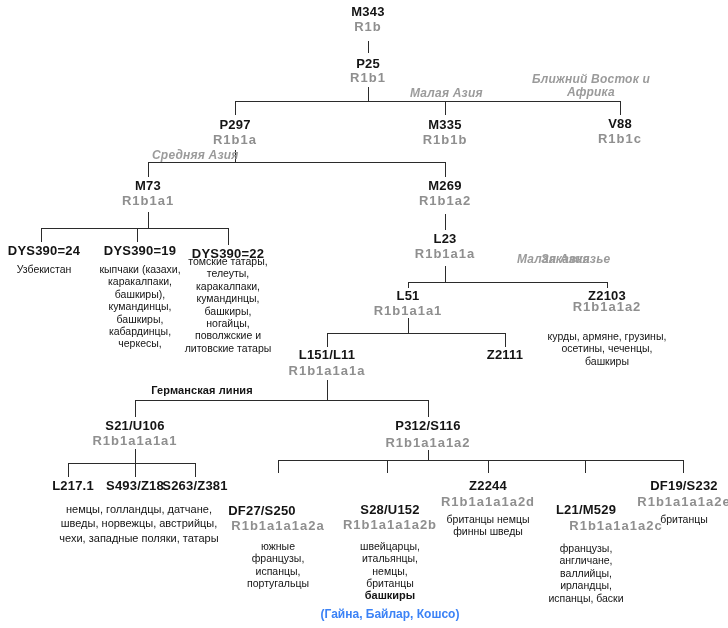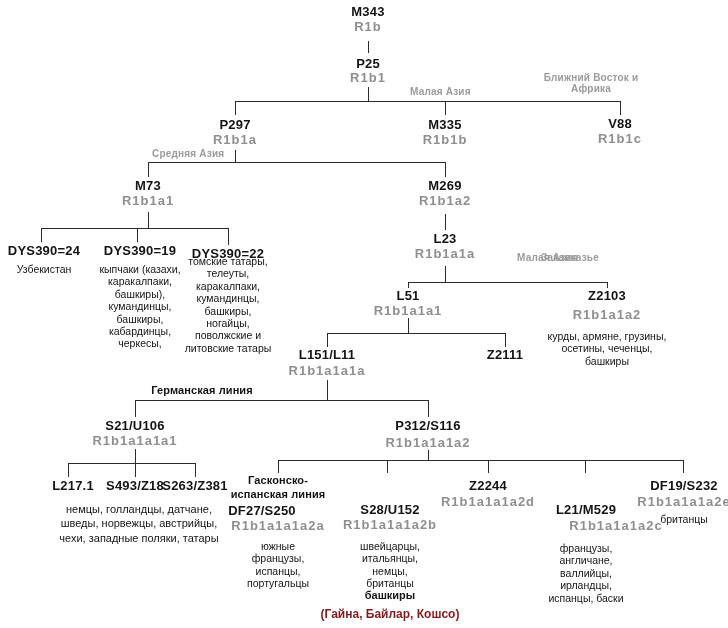--- a/index.html
+++ b/index.html
@@ -20,29 +20,29 @@
     font-size:13px;font-weight:700;color:#8f8f8f;
     letter-spacing:1px;white-space:nowrap;
   }
   .people{
     font-size:10.5px;font-weight:400;color:#141414;
     white-space:pre-line;line-height:1.18;
   }
   .people-lg{font-size:11px;line-height:1.3;margin-left:9px;}
   .people-bold{font-size:11px;font-weight:700;color:#141414;white-space:nowrap;}
   .region{
-    font-size:10px;font-weight:700;color:#9b9b9b;
-    white-space:pre-line;letter-spacing:0.2px;line-height:1.05;
+    font-size:12px;font-weight:700;color:#9b9b9b;
+    white-space:pre-line;letter-spacing:0.2px;line-height:1.05;font-style:italic;
   }
   .nowrap{white-space:nowrap;}
   .linehead{
     font-size:11px;font-weight:700;color:#141414;
     white-space:pre-line;line-height:1.25;letter-spacing:0.1px;
   }
-  .footnote{font-size:12px;font-weight:700;color:#7f1d1d;white-space:nowrap;}
+  .footnote{font-size:12px;font-weight:700;color:#3b82f6;white-space:nowrap;}
   .vline{width:1px;background:#2b2b2b;}
   .hline{height:1px;background:#2b2b2b;}
 </style>
 </head>
 <body>
 
 <div id="canvas">
 
   <div class="abs vline" style="left:368px;top:41px;height:12px"></div>
   <div class="abs vline" style="left:368px;top:87px;height:14px"></div>
@@ -129,21 +129,21 @@
 ногайцы,
 поволжские и
 литовские татары</div>
 
   <div class="abs snp cx" style="left:445px;top:231px">L23</div>
   <div class="abs code cx" style="left:445px;top:246px">R1b1a1a</div>
 
   <div class="abs snp cx" style="left:408px;top:288px">L51</div>
   <div class="abs code cx" style="left:408px;top:303px">R1b1a1a1</div>
   <div class="abs snp cx" style="left:607px;top:288px">Z2103</div>
-  <div class="abs code cx" style="left:607px;top:307px">R1b1a1a2</div>
+  <div class="abs code cx" style="left:607px;top:299px">R1b1a1a2</div>
   <div class="abs people cx" style="left:607px;top:330px">курды, армяне, грузины,
 осетины, чеченцы,
 башкиры</div>
 
   <div class="abs snp cx" style="left:327px;top:347px">L151/L11</div>
   <div class="abs code cx" style="left:327px;top:363px">R1b1a1a1a</div>
   <div class="abs snp cx" style="left:505px;top:347px">Z2111</div>
 
   <div class="abs linehead cx" style="left:202px;top:384px">Германская линия</div>
   <div class="abs snp cx" style="left:135px;top:418px">S21/U106</div>
@@ -151,39 +151,39 @@
   <div class="abs snp cx" style="left:428px;top:418px">P312/S116</div>
   <div class="abs code cx" style="left:428px;top:435px">R1b1a1a1a2</div>
 
   <div class="abs snp cx" style="left:73px;top:478px">L217.1</div>
   <div class="abs snp cx" style="left:135px;top:478px">S493/Z18</div>
   <div class="abs snp cx" style="left:195px;top:478px">S263/Z381</div>
   <div class="abs people people-lg cx" style="left:130px;top:502px">немцы, голландцы, датчане,
 шведы, норвежцы, австрийцы,
 чехи, западные поляки, татары</div>
 
-  <div class="abs linehead cx" style="left:278px;top:474px">Гасконско-
-испанская линия</div>
   <div class="abs snp cx" style="left:262px;top:503px">DF27/S250</div>
   <div class="abs code cx" style="left:278px;top:518px">R1b1a1a1a2a</div>
   <div class="abs people cx" style="left:278px;top:540px">южные
 французы,
 испанцы,
 португальцы</div>
 
   <div class="abs snp cx" style="left:390px;top:502px">S28/U152</div>
   <div class="abs code cx" style="left:390px;top:517px">R1b1a1a1a2b</div>
   <div class="abs people cx" style="left:390px;top:540px">швейцарцы,
 итальянцы,
 немцы,
 британцы</div>
   <div class="abs people-bold cx" style="left:390px;top:589px">башкиры</div>
 
   <div class="abs snp cx" style="left:488px;top:478px">Z2244</div>
   <div class="abs code cx" style="left:488px;top:494px">R1b1a1a1a2d</div>
+  <div class="abs people cx" style="left:488px;top:513px">британцы немцы
+финны шведы</div>
 
   <div class="abs snp cx" style="left:586px;top:502px">L21/M529</div>
   <div class="abs code cx" style="left:616px;top:518px">R1b1a1a1a2c</div>
   <div class="abs people cx" style="left:586px;top:542px">французы,
 англичане,
 валлийцы,
 ирландцы,
 испанцы, баски</div>
 
   <div class="abs snp cx" style="left:684px;top:478px">DF19/S232</div>

